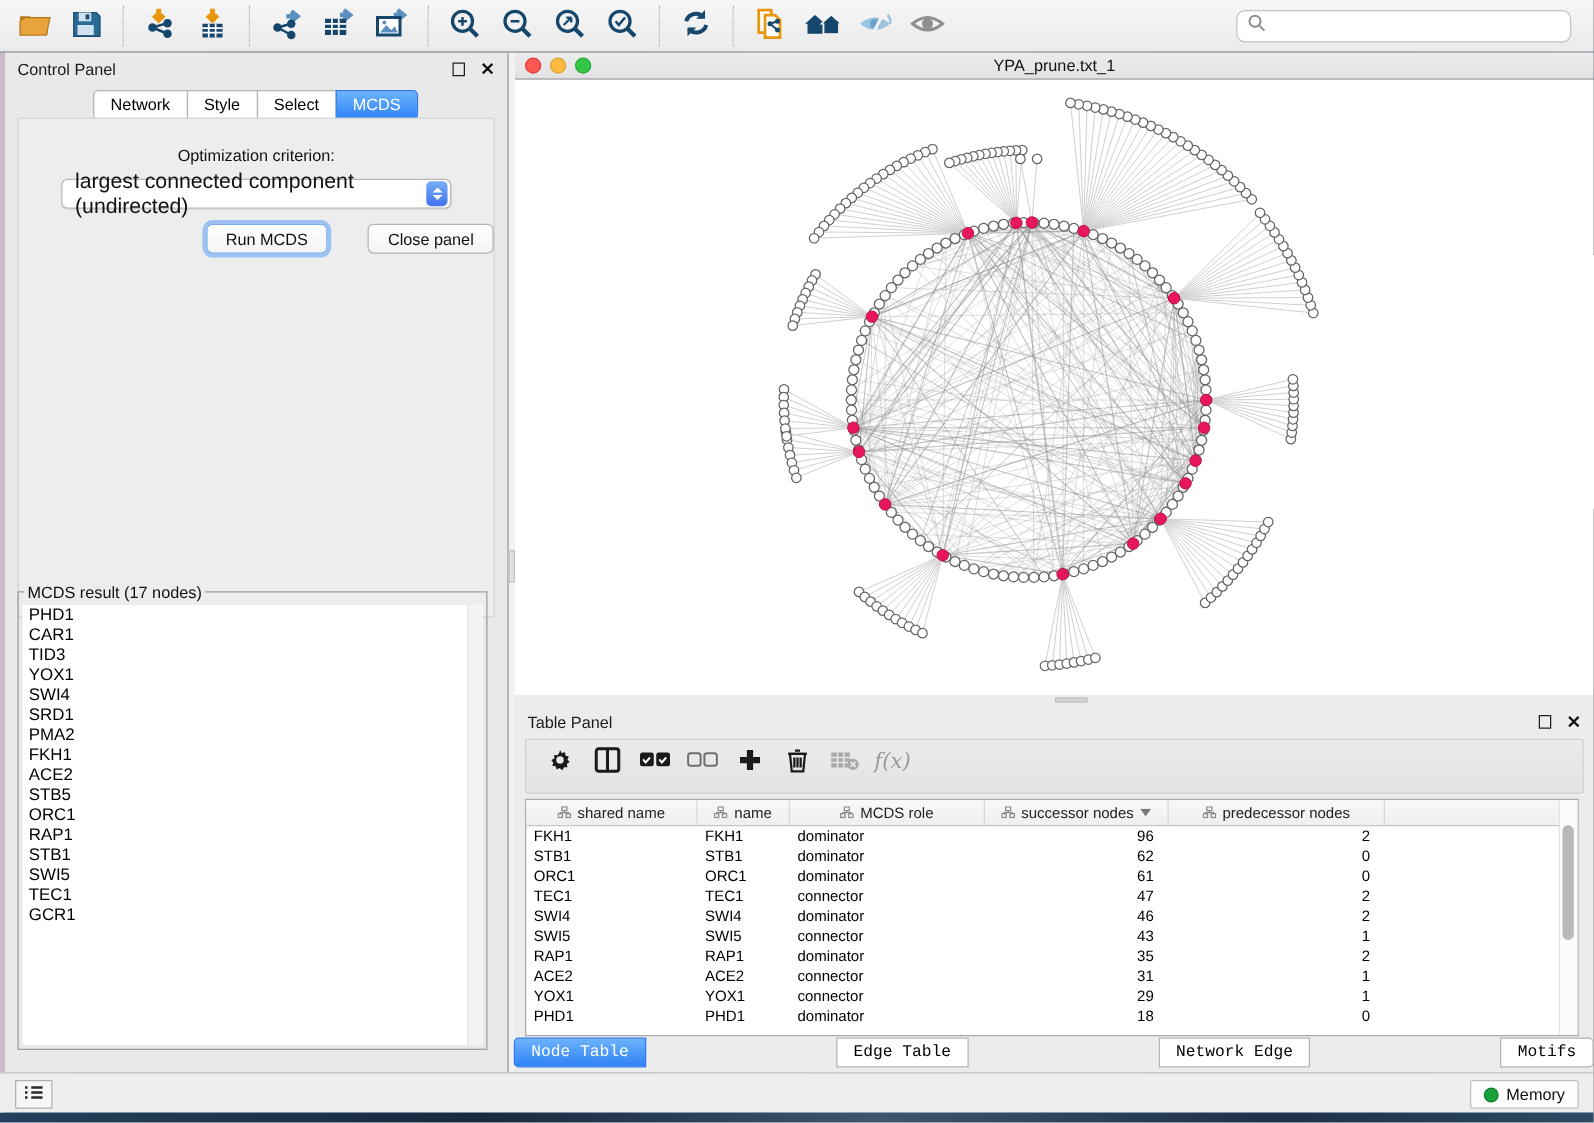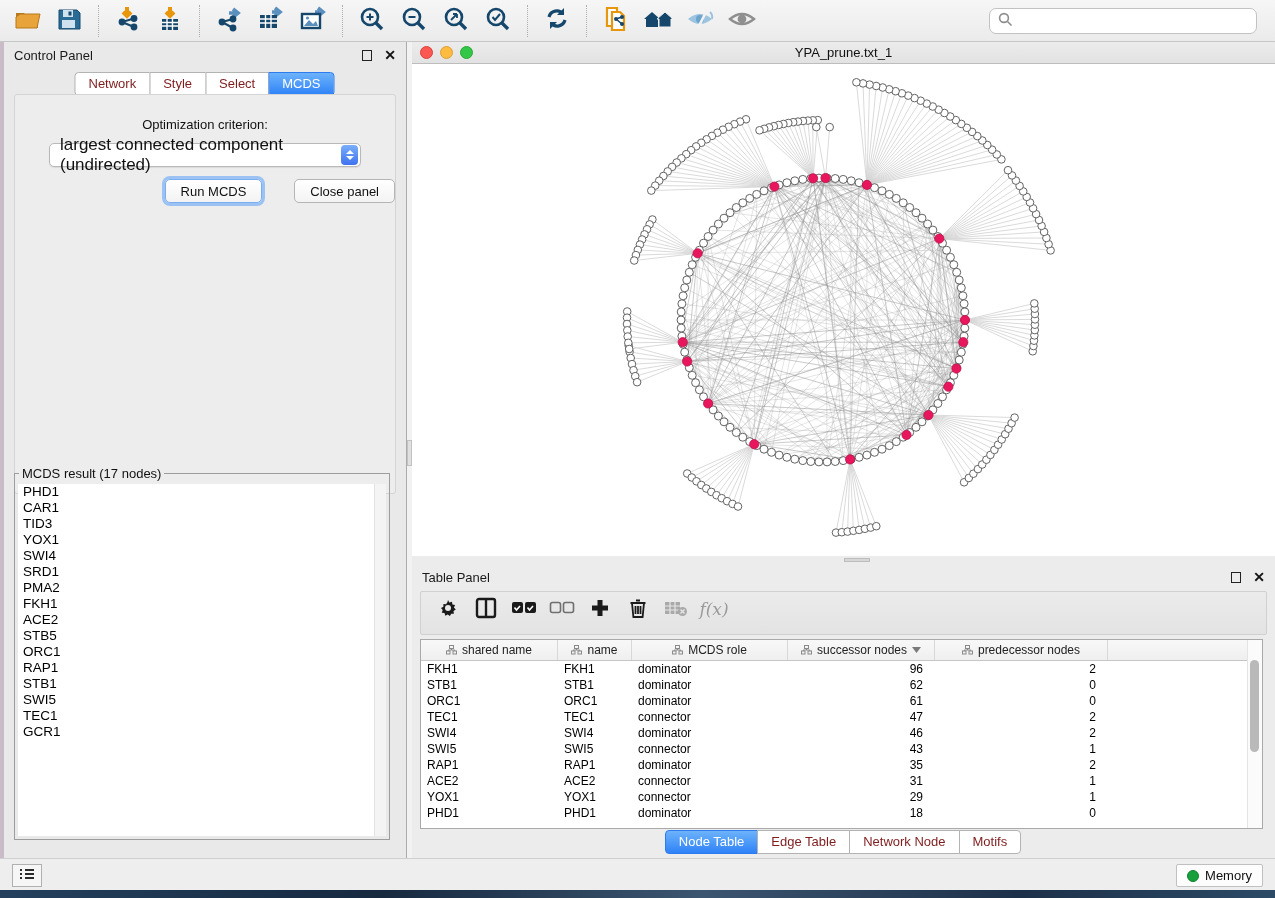--- a/index.html
+++ b/index.html
@@ -28,21 +28,21 @@
 
   
   .control-panel { position:absolute; left:4px; top:42px; width:402px; bottom:40px; background:#e9e9e9; }
   .panel-header { height:26px; display:flex; align-items:center; padding:0 10px; font-size:13px; color:#1a1a1a; }
   .panel-header .sp { flex:1; }
   .float-glyph { width:10px; height:11px; border:1.5px solid #222; display:inline-block; margin-right:12px; }
   .close-glyph { font-size:14px; font-weight:bold; color:#111; line-height:1; }
   .cp-tabs { position:absolute; top:30px; left:50%; transform:translateX(-50%); display:flex; }
   .seg-tab {
     font-size:13px; padding:3px 13px 4px; background:#fff; border:1px solid #b3b3b3;
-    margin-left:-1px; color:#7f1d1d; white-space:nowrap;
+    margin-left:-1px; color:#000000; white-space:nowrap;
   }
   .seg-tab:first-child { border-radius:4px 0 0 4px; }
   .seg-tab:last-child { border-radius:0 4px 4px 0; }
   .seg-tab.active { background:linear-gradient(#6db3fb,#2e82f7); color:#fff; border-color:#2e7bf0; }
   .cp-inner {
     position:absolute; left:10px; right:10px; top:52px; height:400px;
     background:#ededed; border:1px solid #d4d4d4; border-radius:3px;
   }
   .opt-label { text-align:center; font-size:13px; margin-top:22px; color:#111; }
   .dropdown {
@@ -106,21 +106,21 @@
   .thead { display:flex; height:21px; background:linear-gradient(#f8f8f8,#efefef); border-bottom:1px solid #c6c6c6; }
   .th {
     display:flex; align-items:center; justify-content:center; gap:5px;
     font-size:12px; color:#222; border-right:1px solid #d8d8d8; position:relative;
   }
   .tbody .tr { display:flex; height:16px; }
   .td { font-size:12px; color:#000; padding:1px 6px 0; white-space:nowrap; overflow:hidden; }
   .td.num { text-align:right; padding-right:12px; }
   .vscroll { position:absolute; right:0; top:0; bottom:0; width:15px; background:#fbfbfb; border-left:1px solid #e4e4e4; }
   .vscroll .thumb { position:absolute; left:2px; width:9px; top:20px; height:92px; background:#b9b9b9; border-radius:5px; }
-  .bottom-tabs { position:absolute; bottom:4px; left:0; right:0; display:flex; justify-content:center; }
+  .bottom-tabs { position:absolute; bottom:4px; left:0; right:0; display:flex; justify-content:space-between;font-family:Liberation Mono, monospace; }
 
   
   .statusbar { position:absolute; left:0; right:0; bottom:8px; height:32px; background:#eeeeee; border-top:1px solid #cfcfcf; }
   .menu-btn { position:absolute; left:12px; top:5px; width:30px; height:23px; background:#f6f6f6; border:1px solid #b0b0b0; display:flex; align-items:center; justify-content:center; padding:0; }
   .memory-btn {
     position:absolute; right:12px; top:5px; height:23px; padding:0 10px;
     background:#fdfdfd; border:1px solid #c0c0c0; border-radius:2px;
     display:flex; align-items:center; gap:6px; font-size:13px; color:#111;
   }
   .mem-dot { width:12px; height:12px; border-radius:50%; background:#17a03b; border:1px solid #108030; }
@@ -1281,21 +1281,21 @@
           <div class="td num" style="width: 173px;">0</div>
         </div>
       </div>
     <div class="vscroll">
         <div class="thumb"></div>
       </div>
   </div>
   <div class="bottom-tabs">
       <div class="seg-tab active">Node Table</div>
       <div class="seg-tab">Edge Table</div>
-      <div class="seg-tab">Network Node</div>
+      <div class="seg-tab">Network Edge</div>
       <div class="seg-tab">Motifs</div>
     </div>
 </div>
 
 <div class="statusbar">
   <button class="menu-btn">
       <span>
     <svg width="18" height="14">
           <g stroke="#2a2a2a" stroke-width="2">
             <path d="M2 3 h2 M7 3 h9 M2 7 h2 M7 7 h9 M2 11 h2 M7 11 h9"></path>

